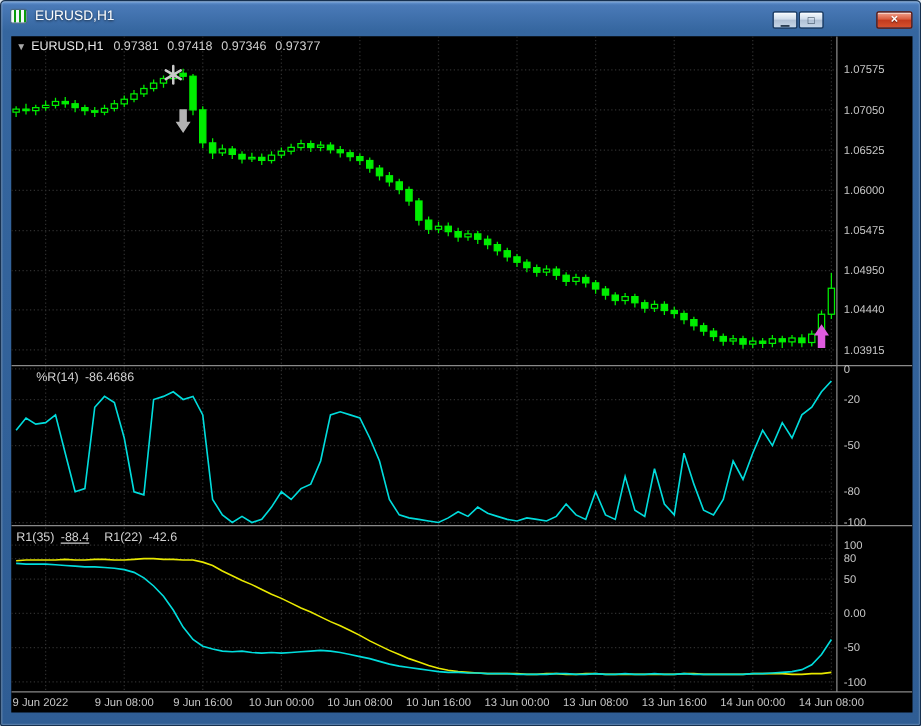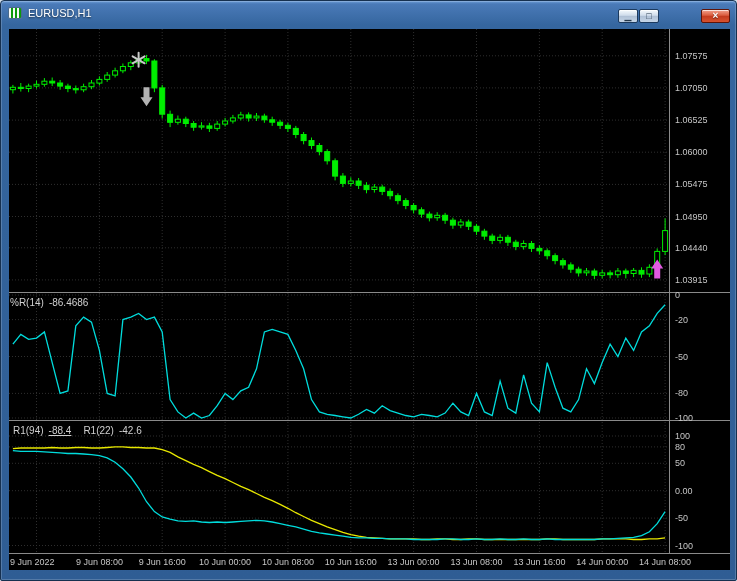--- a/index.html
+++ b/index.html
@@ -30,21 +30,21 @@
     background:linear-gradient(180deg,#f2a28e,#da5c3e 45%,#c23a1e 50%,#d6522f);
     border:1px solid #5e1408;text-shadow:0 1px 1px rgba(0,0,0,.5);
   }
   .client{position:absolute;left:8px;top:28px;width:721px;height:541px;background:#000;overflow:hidden;}
   #plot{position:absolute;left:0;top:0;}
   .overlay{position:absolute;font-size:10px;color:#d0d0d0;white-space:nowrap;letter-spacing:0;}
   #ohlc{left:4px;top:3px;}
   #ohlc .marker{color:#a8a8a8;font-size:8px;margin-right:4px;}
   #ohlc .sym{color:#e6e6e6;margin-right:8px;}
   #ohlc span.val{margin-right:7px;}
-  #wpr-label{left:1px;top:268px;}
+  #wpr-label{left:20px;top:268px;}
   #r1-label{left:4px;top:396px;}
   .lblname{margin-right:5px;}
   .lblval{margin-right:12px;text-decoration:underline;}
 </style>
 </head>
 <body>
 
 <div class="window">
   <div class="titlebar">
     <div class="title-icon"></div>
@@ -301,22 +301,25 @@
           <text x="278.9" y="536" text-anchor="middle">10 Jun 08:00</text>
           <text x="341.8" y="536" text-anchor="middle">10 Jun 16:00</text>
           <text x="404.6" y="536" text-anchor="middle">13 Jun 00:00</text>
           <text x="467.5" y="536" text-anchor="middle">13 Jun 08:00</text>
           <text x="530.4" y="536" text-anchor="middle">13 Jun 16:00</text>
           <text x="593.2" y="536" text-anchor="middle">14 Jun 00:00</text>
           <text x="656.1" y="536" text-anchor="middle">14 Jun 08:00</text>
         </g>
       </svg>
 
+    <div class="overlay" id="ohlc">
+      <span class="marker">▼</span><span class="sym">EURUSD,H1</span><span class="val">0.97381</span><span class="val">0.97418</span><span class="val">0.97346</span><span class="val">0.97377</span>
+    </div>
 
     <div class="overlay" id="wpr-label">
       <span class="lblname">%R(14)</span><span>-86.4686</span>
     </div>
 
     <div class="overlay" id="r1-label">
-      <span class="lblname">R1(94)</span><span class="lblval">-88.4</span><span class="lblname">R1(22)</span><span>-42.6</span>
+      <span class="lblname">R1(35)</span><span class="lblval">-88.4</span><span class="lblname">R1(22)</span><span>-42.6</span>
     </div>
   </div>
 </div>
 
 </body></html>

